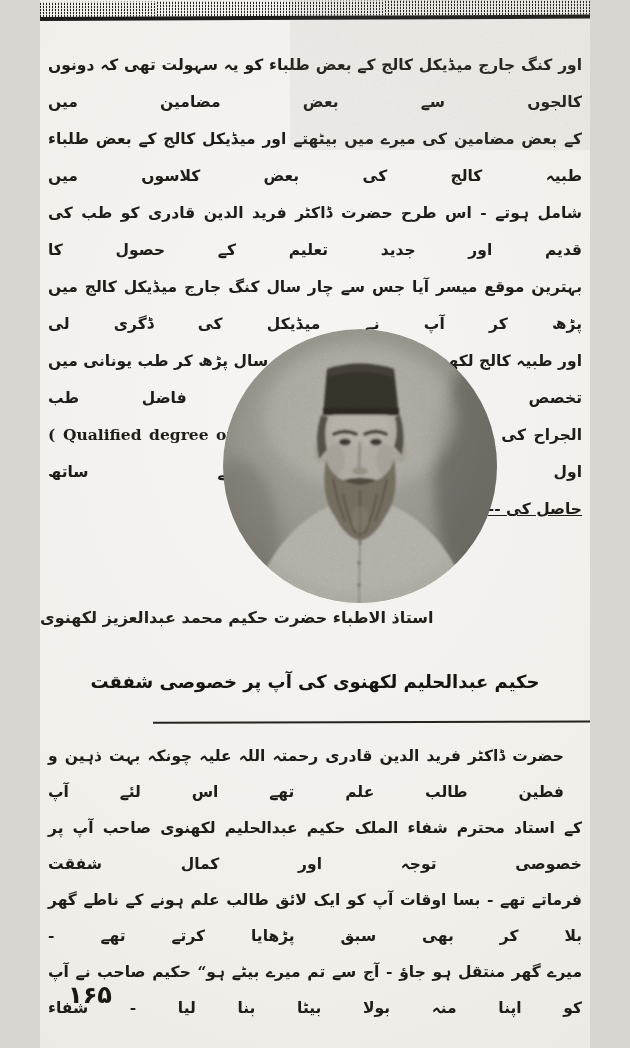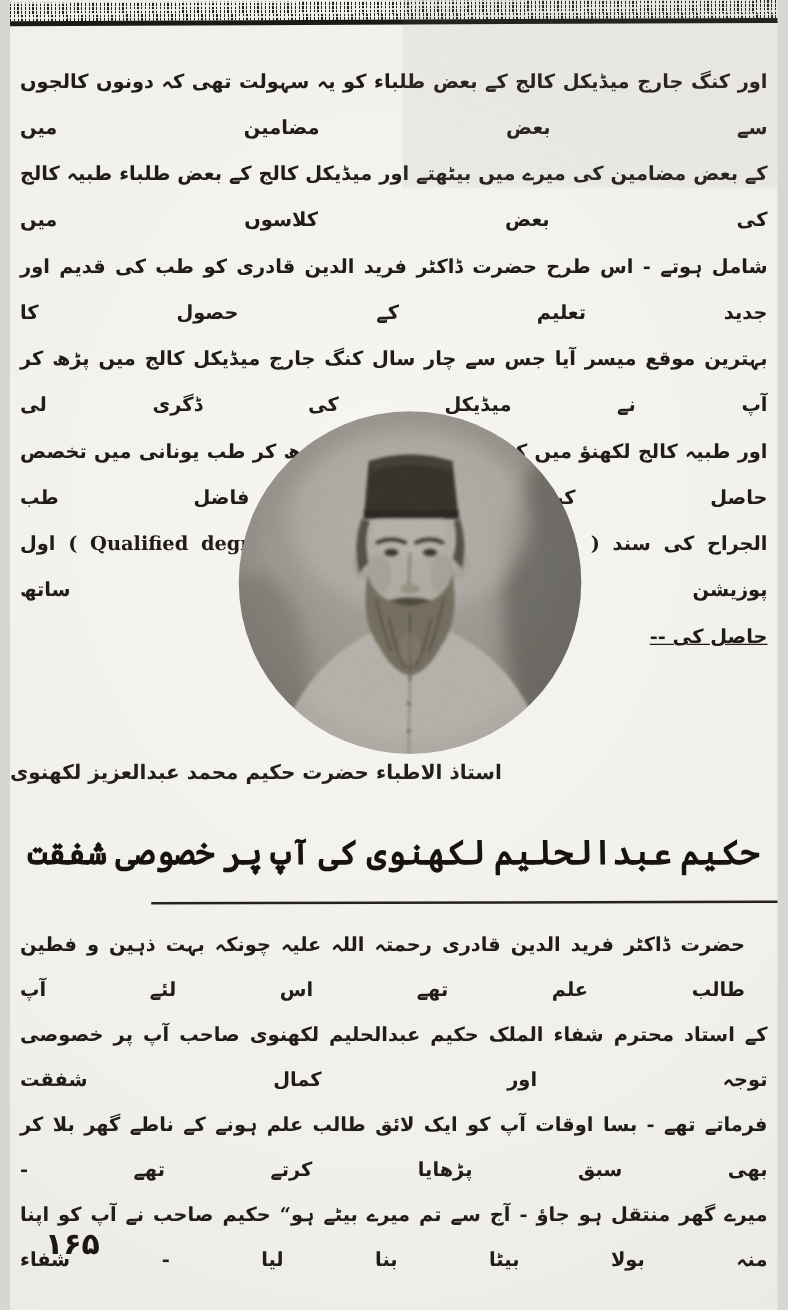--- a/index.html
+++ b/index.html
@@ -1,18 +1,18 @@
 <!DOCTYPE html>
 <html lang="ur" dir="rtl"><head>
 <meta charset="utf-8">
 <style>
   html,body{margin:0;padding:0;background:#d8d6d0;}
   .page{
     position:relative;
-    width:614px;height:1048px;
+    width:550px;height:1048px;
     margin:0 auto;
     background:
       radial-gradient(130% 95% at 48% 38%, #f6f5f2 0%, #f1efea 55%, #e8e6df 92%, #e0ded6 100%);
     overflow:hidden;
     font-family:"DejaVu Serif","DejaVu Sans",serif;
     color:#201c18;
     direction:rtl;
   }
   
   .halftone-border{
@@ -47,24 +47,23 @@
   .photo-wrap svg{display:block;width:274px;height:274px;}
   .photo-caption{
     position:absolute;top:608px;left:0;right:0;
     text-align:left;
     font-size:16px;font-weight:700;
     color:#231f1a;
   }
   .section-heading{
     position:absolute;top:656px;left:0;right:0;
     text-align:center;
-    font-size:27px;font-weight:700;
+    font-size:18px;font-weight:700;
     line-height:52px;
     color:#17140f;
-    font-family:Liberation Serif, serif;
   }
   .heading-rule{
     position:absolute;top:721px;left:113px;width:504px;height:0;
     border-top:2px solid #26231e;
     transform:rotate(-0.15deg);
   }
   .page-number{
     position:absolute;top:980px;left:28px;
     font-size:24px;font-weight:700;
     direction:ltr;

